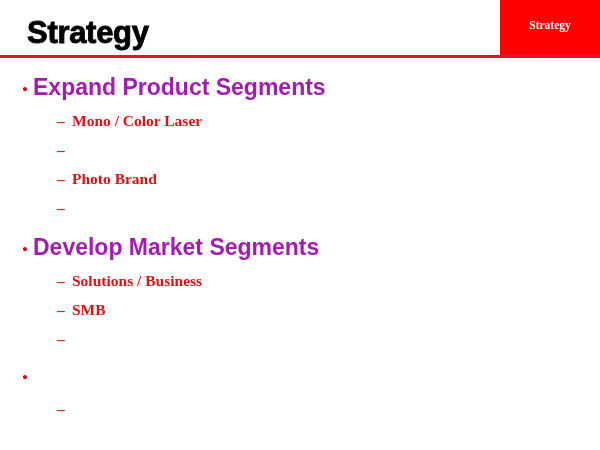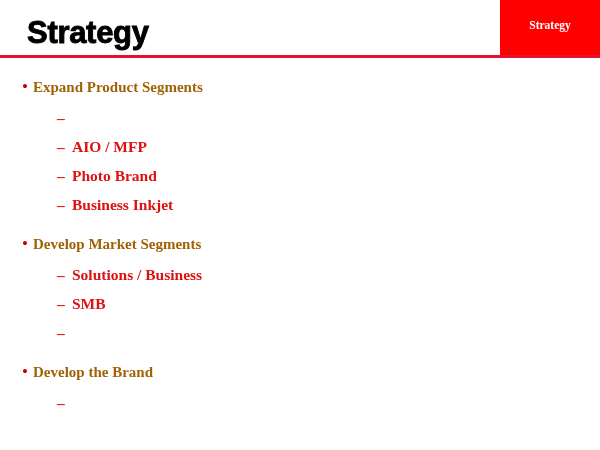--- a/index.html
+++ b/index.html
@@ -103,25 +103,25 @@
   .main-bullet .marker {
     flex: 0 0 auto;
     width: 11px;
     color: #cc0000;
     font-size: 17px;
     line-height: 24px;
     font-family: "Liberation Serif", "DejaVu Serif", serif;
   }
 
   .main-bullet .label {
-    font-family: Liberation Serif, serif;
-    font-weight: 700;
-    font-size: 15px;
+    font-family: Liberation Sans, sans-serif;
+    font-weight: 700;
+    font-size: 23px;
     line-height: 24px;
-    color: #a16207;
+    color: #a21caf;
     white-space: nowrap;
   }
 
   .sub-bullet {
     position: relative;
     display: flex;
     align-items: baseline;
     padding-left: 57px;
     margin-top: 9px;
   }
@@ -167,32 +167,31 @@
 
   <div id="content">
 
     <div class="group">
       <div class="main-bullet">
         <span class="marker">•</span>
         <span class="label">Expand Product Segments</span>
       </div>
       <div class="sub-bullet">
         <span class="marker">–</span>
-      </div>
-      <div class="sub-bullet">
-        <span class="marker">–</span>
-        <span class="label">AIO / MFP</span>
+        <span class="label">Mono / Color Laser</span>
+      </div>
+      <div class="sub-bullet">
+        <span class="marker">–</span>
       </div>
       <div class="sub-bullet">
         <span class="marker">–</span>
         <span class="label">Photo Brand</span>
       </div>
       <div class="sub-bullet">
         <span class="marker">–</span>
-        <span class="label">Business Inkjet</span>
       </div>
     </div>
 
     <div class="group">
       <div class="main-bullet">
         <span class="marker">•</span>
         <span class="label">Develop Market Segments</span>
       </div>
       <div class="sub-bullet">
         <span class="marker">–</span>
@@ -203,21 +202,20 @@
         <span class="label">SMB</span>
       </div>
       <div class="sub-bullet">
         <span class="marker">–</span>
       </div>
     </div>
 
     <div class="group">
       <div class="main-bullet">
         <span class="marker">•</span>
-        <span class="label">Develop the Brand</span>
       </div>
       <div class="sub-bullet">
         <span class="marker">–</span>
       </div>
     </div>
 
   </div>
 </div>
 
 </body></html>

